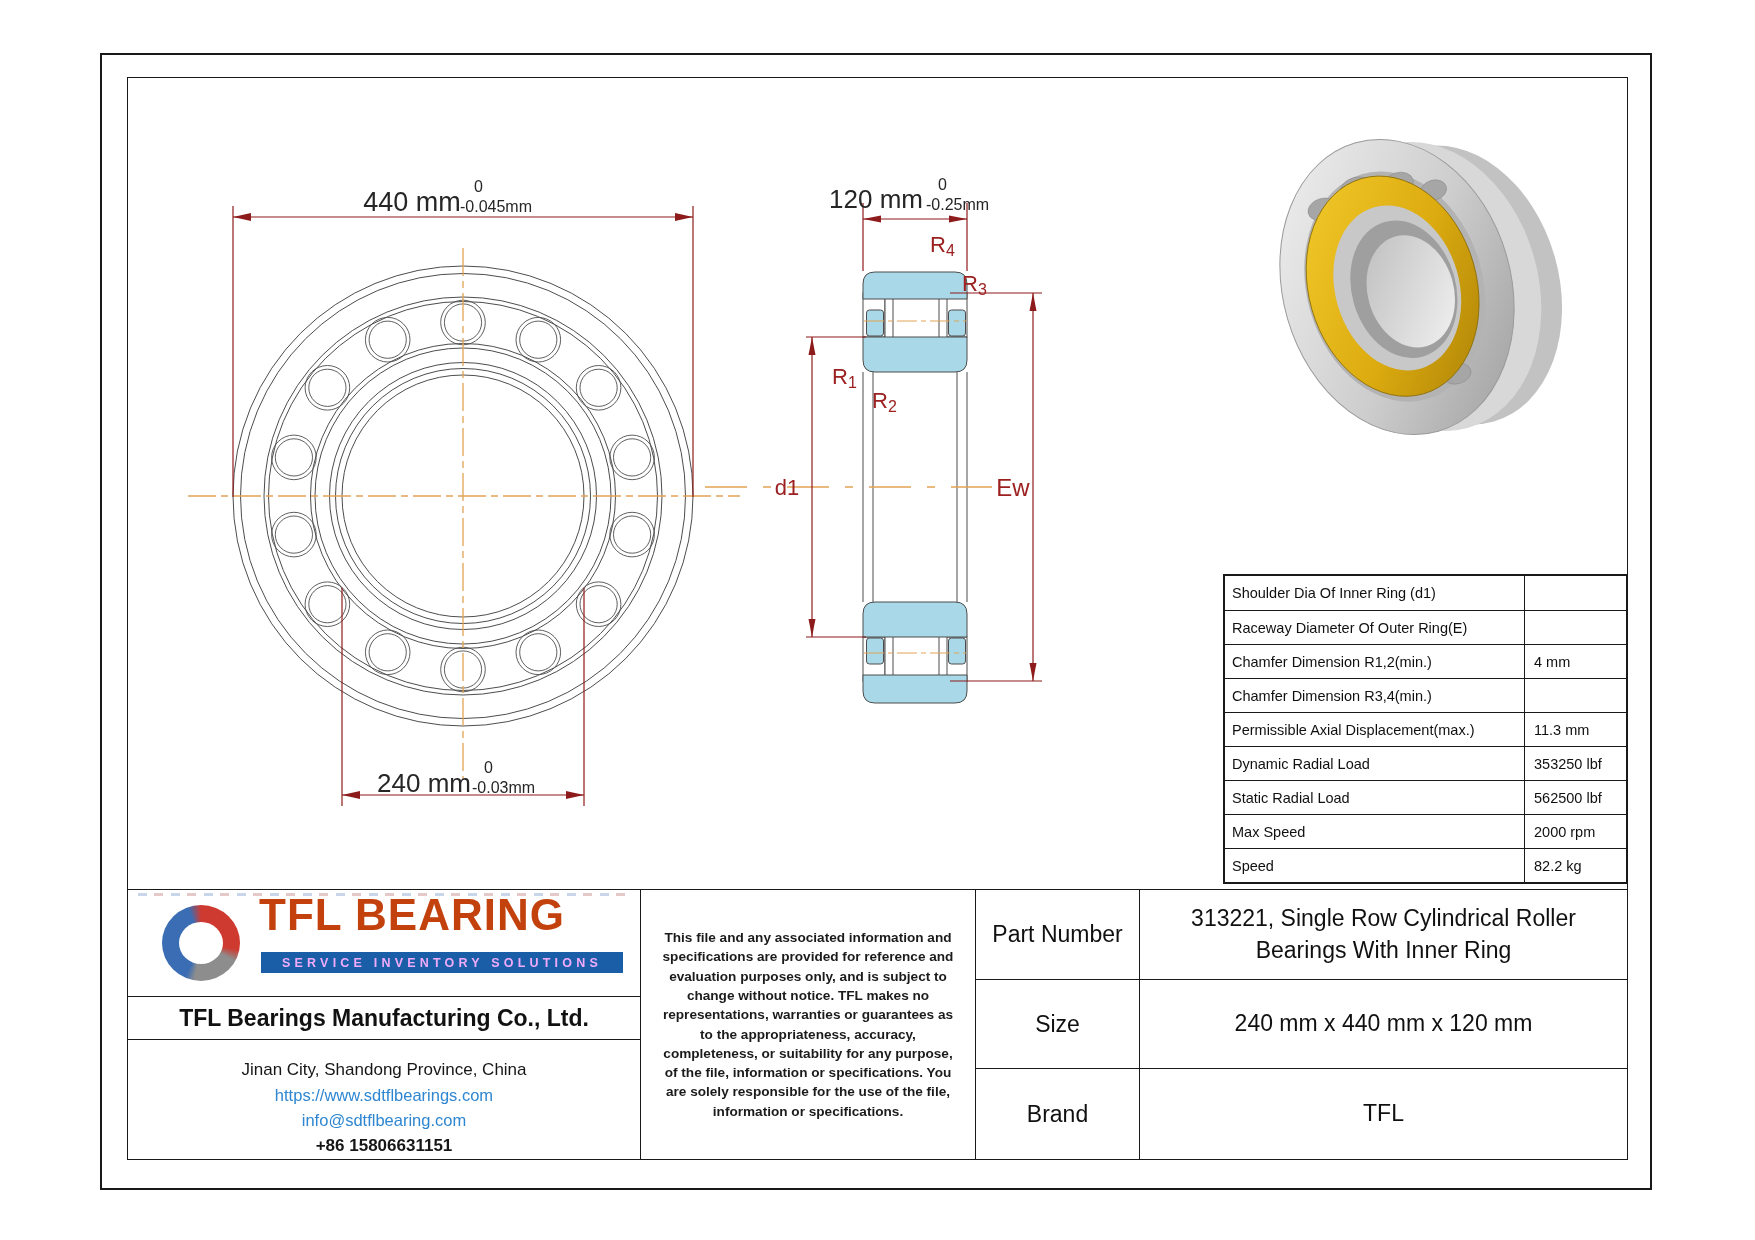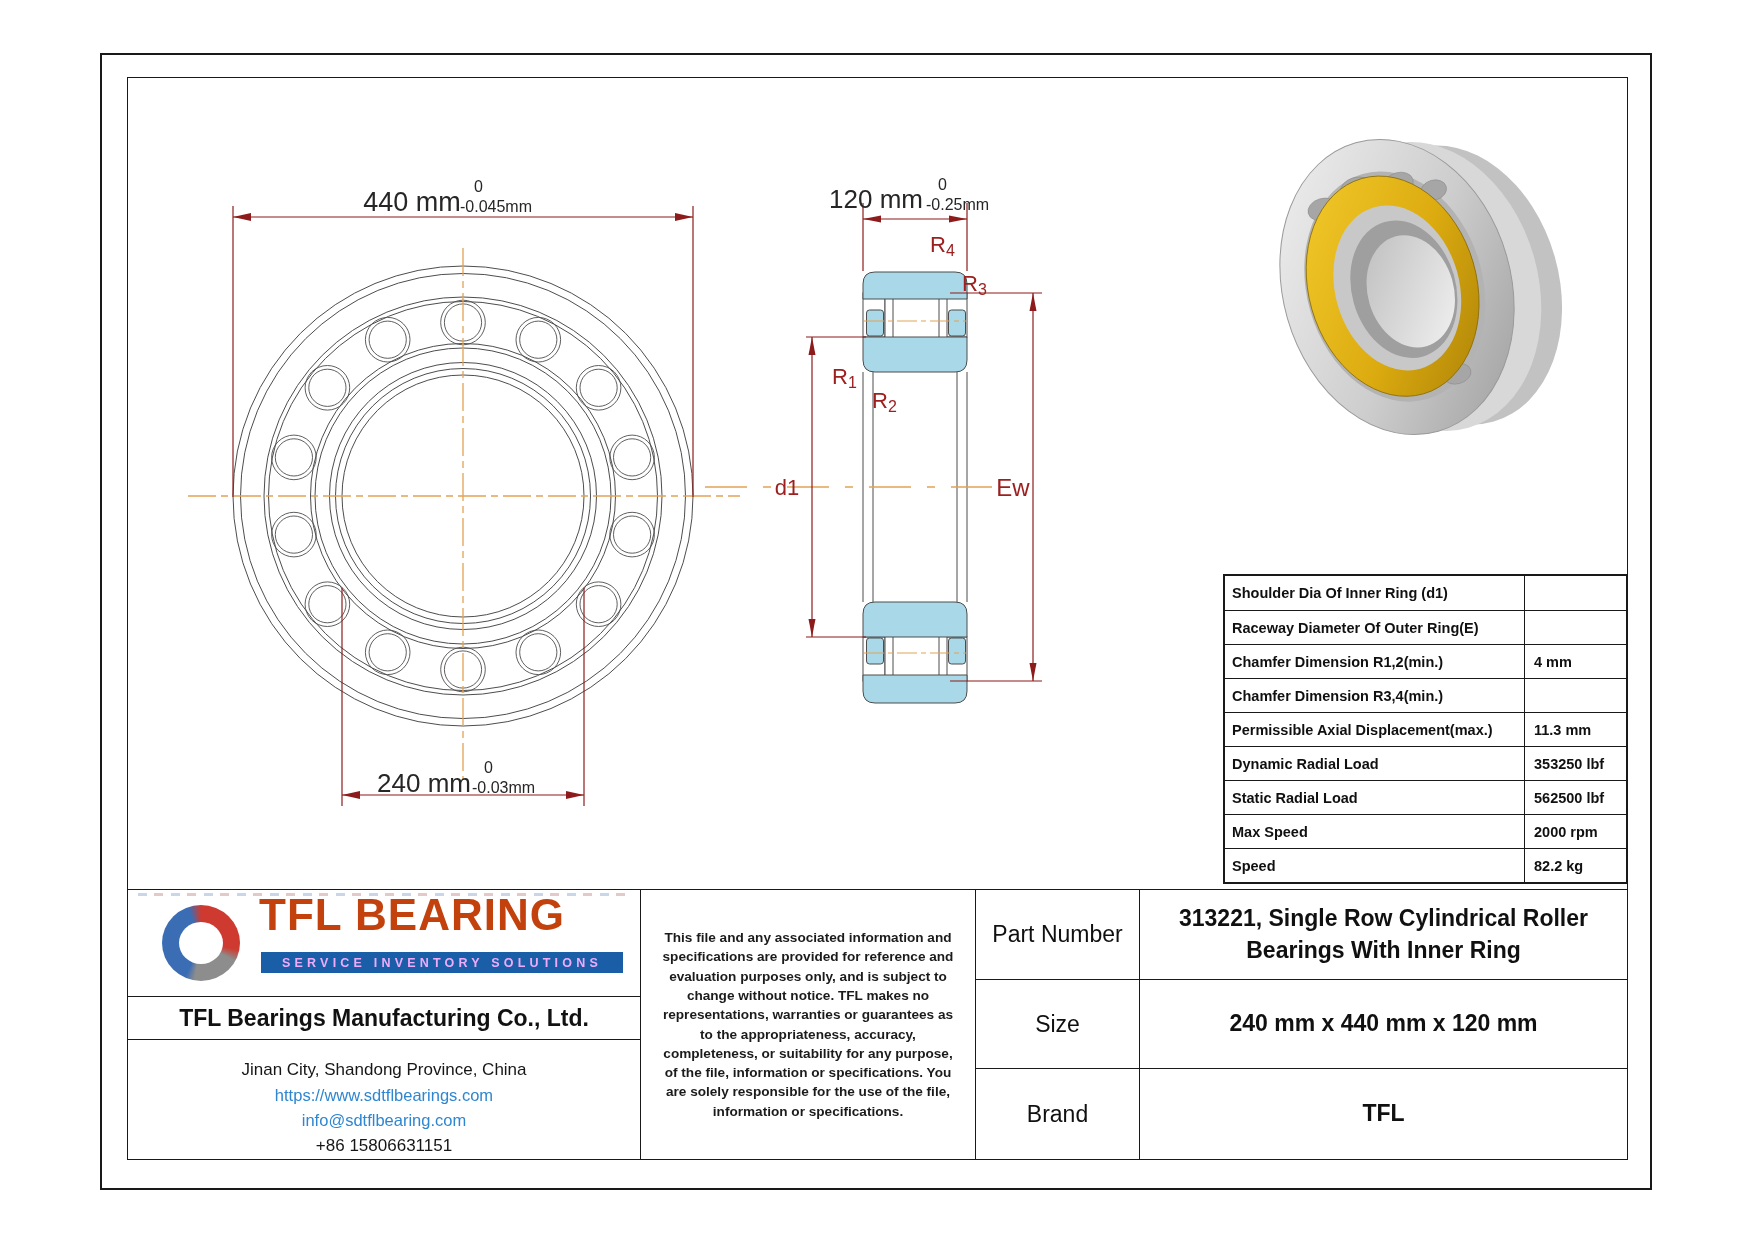--- a/index.html
+++ b/index.html
@@ -13,52 +13,52 @@
 
   .drawing-svg { position:absolute; left:0; top:0; }
   .drawing-svg text { font-family:"Liberation Sans", sans-serif; }
   .dim-text  { fill:#262626; }
   .red-label { fill:#9c2020; }
 
   
   .spec-table { position:absolute; left:1223px; top:574px; width:405px; height:310px;
                 border:2px solid #191919; display:grid; grid-template-rows:repeat(9,1fr);
                 background:#fff; }
-  .spec-row { display:grid; grid-template-columns:300px 1fr; border-top:1.5px solid #191919;font-weight:bold; }
+  .spec-row { display:grid; grid-template-columns:300px 1fr; border-top:1.5px solid #191919; }
   .spec-row:first-child { border-top:none; }
   .spec-label { border-right:1.5px solid #191919; display:flex; align-items:center;
                 padding:0 7px; font-size:14.5px; color:#101010; white-space:nowrap; overflow:hidden; }
   .spec-value { display:flex; align-items:center; padding:0 9px; font-size:14.5px; color:#101010; }
 
   
   .title-block { position:absolute; left:127px; top:889px; width:1501px; height:271px;
                  border:1.6px solid #191919; display:grid;
                  grid-template-columns:513px 335px 164px 1fr; background:#fff; }
   .tb-col { border-right:1.6px solid #191919; position:relative; }
-  .tb-col:last-child { border-right:none;font-weight:bold; }
+  .tb-col:last-child { border-right:none; }
 
   .company-col { display:grid; grid-template-rows:106px 43px 1fr; }
   .logo-cell { position:relative; }
   .watermark-dashes { position:absolute; left:10px; top:3px; right:14px; height:3px; opacity:.55;
      background:repeating-linear-gradient(90deg,#9db4d8 0 9px,transparent 9px 16px,#cf9d9d 16px 25px,transparent 25px 33px); }
   .logo-swirl { position:absolute; left:34px; top:15px; width:78px; height:76px; border-radius:50%;
      background:conic-gradient(from 210deg,#3a6db4 0deg 130deg,#cf3a30 150deg 250deg,#8d8d8d 268deg 340deg,#3a6db4 355deg); }
   .logo-swirl::after { content:""; position:absolute; inset:17px; background:#fff; border-radius:50%; }
   .logo-brand { position:absolute; left:131px; top:0; width:366px; font-size:44px; font-weight:bold;
      color:#c2410c; letter-spacing:1px; white-space:nowrap; }
   .logo-tagline { position:absolute; left:133px; top:62px; width:362px; height:21px; background:#1b5ea8;
      color:#f0abfc; display:flex; align-items:center; justify-content:center; font-size:12.5px;
      font-weight:bold; letter-spacing:4.2px; white-space:nowrap; }
   .company-name { border-top:1.6px solid #191919; display:flex; align-items:center; justify-content:center;
      font-size:23px; font-weight:bold; color:#111; }
   .company-contact { border-top:1.6px solid #191919; display:flex; flex-direction:column; align-items:center;
      padding-top:20px; gap:6px; }
   .addr-line { font-size:17px; color:#161616; }
   .link-line { font-size:16.5px; color:#2e86d1; }
-  .phone-line { font-size:17px; font-weight:normal; color:#161616; }
+  .phone-line { font-size:17px; font-weight:bold; color:#161616; }
 
   .disclaimer-col { display:flex; align-items:center; justify-content:center;font-weight:bold; }
   .disclaimer-text { width:292px; font-size:13.6px; line-height:1.42; text-align:center; color:#1b1b1b; }
 
   .fields-labels { display:grid; grid-template-rows:89px 89px 1fr; }
   .fields-values { display:grid; grid-template-rows:89px 89px 1fr; }
   .field-cell { display:flex; align-items:center; justify-content:center; text-align:center;
      font-size:23px; color:#101010; border-top:1.6px solid #191919; }
   .field-cell:first-child { border-top:none; }
   .value-cell { padding:0 24px; line-height:1.35; }

